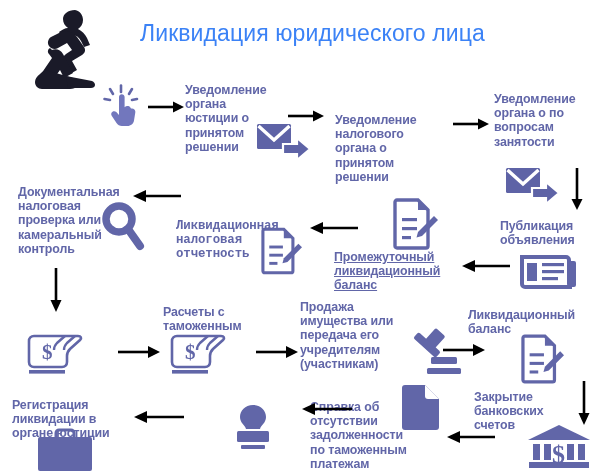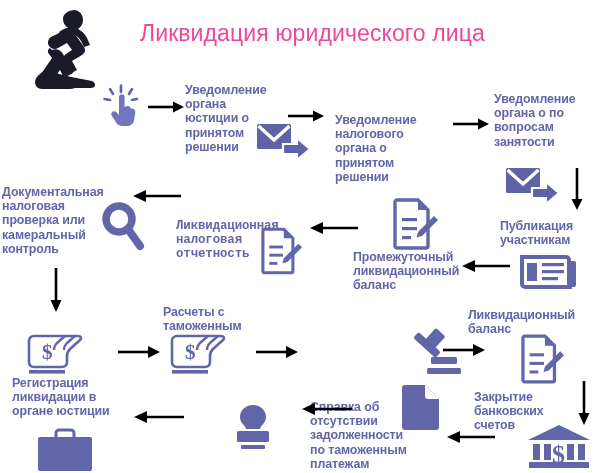--- a/index.html
+++ b/index.html
@@ -14,21 +14,21 @@
     position: relative;
     width: 610px;
     height: 473px;
     background: #ffffff;
     overflow: hidden;
   }
   .abs { position: absolute; }
 
   .title {
     font-size: 23px;
-    color: #ec4899;
+    color: #3b82f6;
     font-weight: 400;
     letter-spacing: 0.1px;
     white-space: nowrap;
   }
 
   .lbl {
     color: #6166a8;
     font-size: 12.4px;
     line-height: 14.2px;
     font-weight: 700;
@@ -127,21 +127,21 @@
   </div>
 
   <div class="abs" style="left:570px; top:168px;">
     <svg class="arrow-svg" width="14" height="42" viewBox="0 0 14 42">
       <line x1="7" y1="0" x2="7" y2="33" stroke="#000" stroke-width="2.6"></line>
       <polygon points="7,42 1.5,31 12.5,31" fill="#000"></polygon>
     </svg>
   </div>
 
   <div class="abs lbl" style="left:500px; top:219px; width:100px; white-space:pre-line;">Публикация
-участникам</div>
+объявления</div>
 
   <div class="abs" style="left:519px; top:249px;">
     <svg class="icon-svg" width="60" height="42" viewBox="0 0 60 42">
       <path d="M3 8 h44 a3 3 0 0 1 3 3 v24 a3 3 0 0 0 3 3 h-47 a3 3 0 0 1 -3 -3 z" fill="none" stroke="#6166a8" stroke-width="4"></path>
       <rect x="50" y="12" width="7" height="26" rx="2" fill="#6166a8"></rect>
       <rect x="8" y="14" width="10" height="18" fill="#6166a8"></rect>
       <g fill="#6166a8">
         <rect x="23" y="14" width="22" height="3.2"></rect>
         <rect x="23" y="21" width="22" height="3.2"></rect>
         <rect x="23" y="28" width="16" height="3.2"></rect>
@@ -161,21 +161,21 @@
       <path d="M3 2 h21 l10 10 v36 a2 2 0 0 1 -2 2 H3 a2 2 0 0 1 -2 -2 V4 a2 2 0 0 1 2 -2 z" fill="none" stroke="#6166a8" stroke-width="3.4"></path>
       <path d="M24 2 l10 10 h-10 z" fill="#6166a8"></path>
       <g fill="#6166a8">
         <rect x="8" y="20" width="15" height="3.2"></rect>
         <rect x="8" y="29" width="15" height="3.2"></rect>
         <rect x="8" y="38" width="9" height="3.2"></rect>
       </g>
       <path d="M40 18 l4 4 -16 16 -5.5 1.5 1.5 -5.5 z" fill="#6166a8"></path>
     </svg>
   </div>
-  <div class="abs lbl" style="left:353px; top:250px; width:112px; white-space:pre-line;">Промежуточный
+  <div class="abs lbl" style="left:334px; top:250px; width:112px; white-space:pre-line;text-decoration:underline;">Промежуточный
 ликвидационный
 баланс</div>
 
   <div class="abs" style="left:310px; top:221px;">
     <svg class="arrow-svg" width="48" height="14" viewBox="0 0 48 14">
       <line x1="48" y1="7" x2="12" y2="7" stroke="#000" stroke-width="2.6"></line>
       <polygon points="0,7 13,1 13,13" fill="#000"></polygon>
     </svg>
   </div>
 
@@ -201,21 +201,21 @@
       <polygon points="0,7 13,1 13,13" fill="#000"></polygon>
     </svg>
   </div>
 
   <div class="abs" style="left:100px; top:200px;">
     <svg class="icon-svg" width="46" height="52" viewBox="0 0 46 52">
       <circle cx="19" cy="19" r="13" fill="none" stroke="#6166a8" stroke-width="7.5"></circle>
       <line x1="28" y1="29" x2="40" y2="46" stroke="#6166a8" stroke-width="8" stroke-linecap="round"></line>
     </svg>
   </div>
-  <div class="abs lbl" style="left:2px; top:185px; width:110px; white-space:pre-line;">Документальная
+  <div class="abs lbl" style="left:18px; top:185px; width:110px; white-space:pre-line;">Документальная
 налоговая
 проверка или
 камеральный
 контроль</div>
 
   <div class="abs" style="left:49px; top:268px;">
     <svg class="arrow-svg" width="14" height="44" viewBox="0 0 14 44">
       <line x1="7" y1="0" x2="7" y2="34" stroke="#000" stroke-width="2.6"></line>
       <polygon points="7,44 1.5,32 12.5,32" fill="#000"></polygon>
     </svg>
@@ -252,20 +252,25 @@
     </svg>
   </div>
 
   <div class="abs" style="left:256px; top:345px;">
     <svg class="arrow-svg" width="42" height="14" viewBox="0 0 42 14">
       <line x1="0" y1="7" x2="32" y2="7" stroke="#000" stroke-width="2.6"></line>
       <polygon points="42,7 30,1 30,13" fill="#000"></polygon>
     </svg>
   </div>
 
+  <div class="abs lbl" style="left:300px; top:300px; width:106px; white-space:pre-line;">Продажа
+имущества или
+передача его
+учредителям
+(участникам)</div>
 
   <div class="abs" style="left:408px; top:325px;">
     <svg class="icon-svg" width="56" height="56" viewBox="0 0 56 56">
       <g fill="#6166a8">
         <rect x="19" y="4" width="13" height="22" rx="2" transform="rotate(42 25 15)"></rect>
         <rect x="4" y="16" width="30" height="8" rx="2" transform="rotate(42 19 20)"></rect>
         <rect x="23" y="32" width="26" height="7" rx="1.5"></rect>
         <rect x="19" y="43" width="34" height="6" rx="1.5"></rect>
       </g>
     </svg>
@@ -353,21 +358,21 @@
     </svg>
   </div>
 
   <div class="abs" style="left:134px; top:410px;">
     <svg class="arrow-svg" width="50" height="14" viewBox="0 0 50 14">
       <line x1="50" y1="7" x2="12" y2="7" stroke="#000" stroke-width="2.6"></line>
       <polygon points="0,7 13,1 13,13" fill="#000"></polygon>
     </svg>
   </div>
 
-  <div class="abs lbl" style="left:12px; top:376px; width:120px; white-space:pre-line;">Регистрация
+  <div class="abs lbl" style="left:12px; top:398px; width:120px; white-space:pre-line;">Регистрация
 ликвидации в
 органе юстиции</div>
 
   <div class="abs" style="left:35px; top:428px;">
     <svg class="icon-svg" width="60" height="44" viewBox="0 0 60 44">
       <path d="M21 9 V5 a3 3 0 0 1 3 -3 h12 a3 3 0 0 1 3 3 v4" fill="none" stroke="#6166a8" stroke-width="3"></path>
       <rect x="3" y="9" width="54" height="34" rx="2" fill="#6166a8"></rect>
     </svg>
   </div>
 

